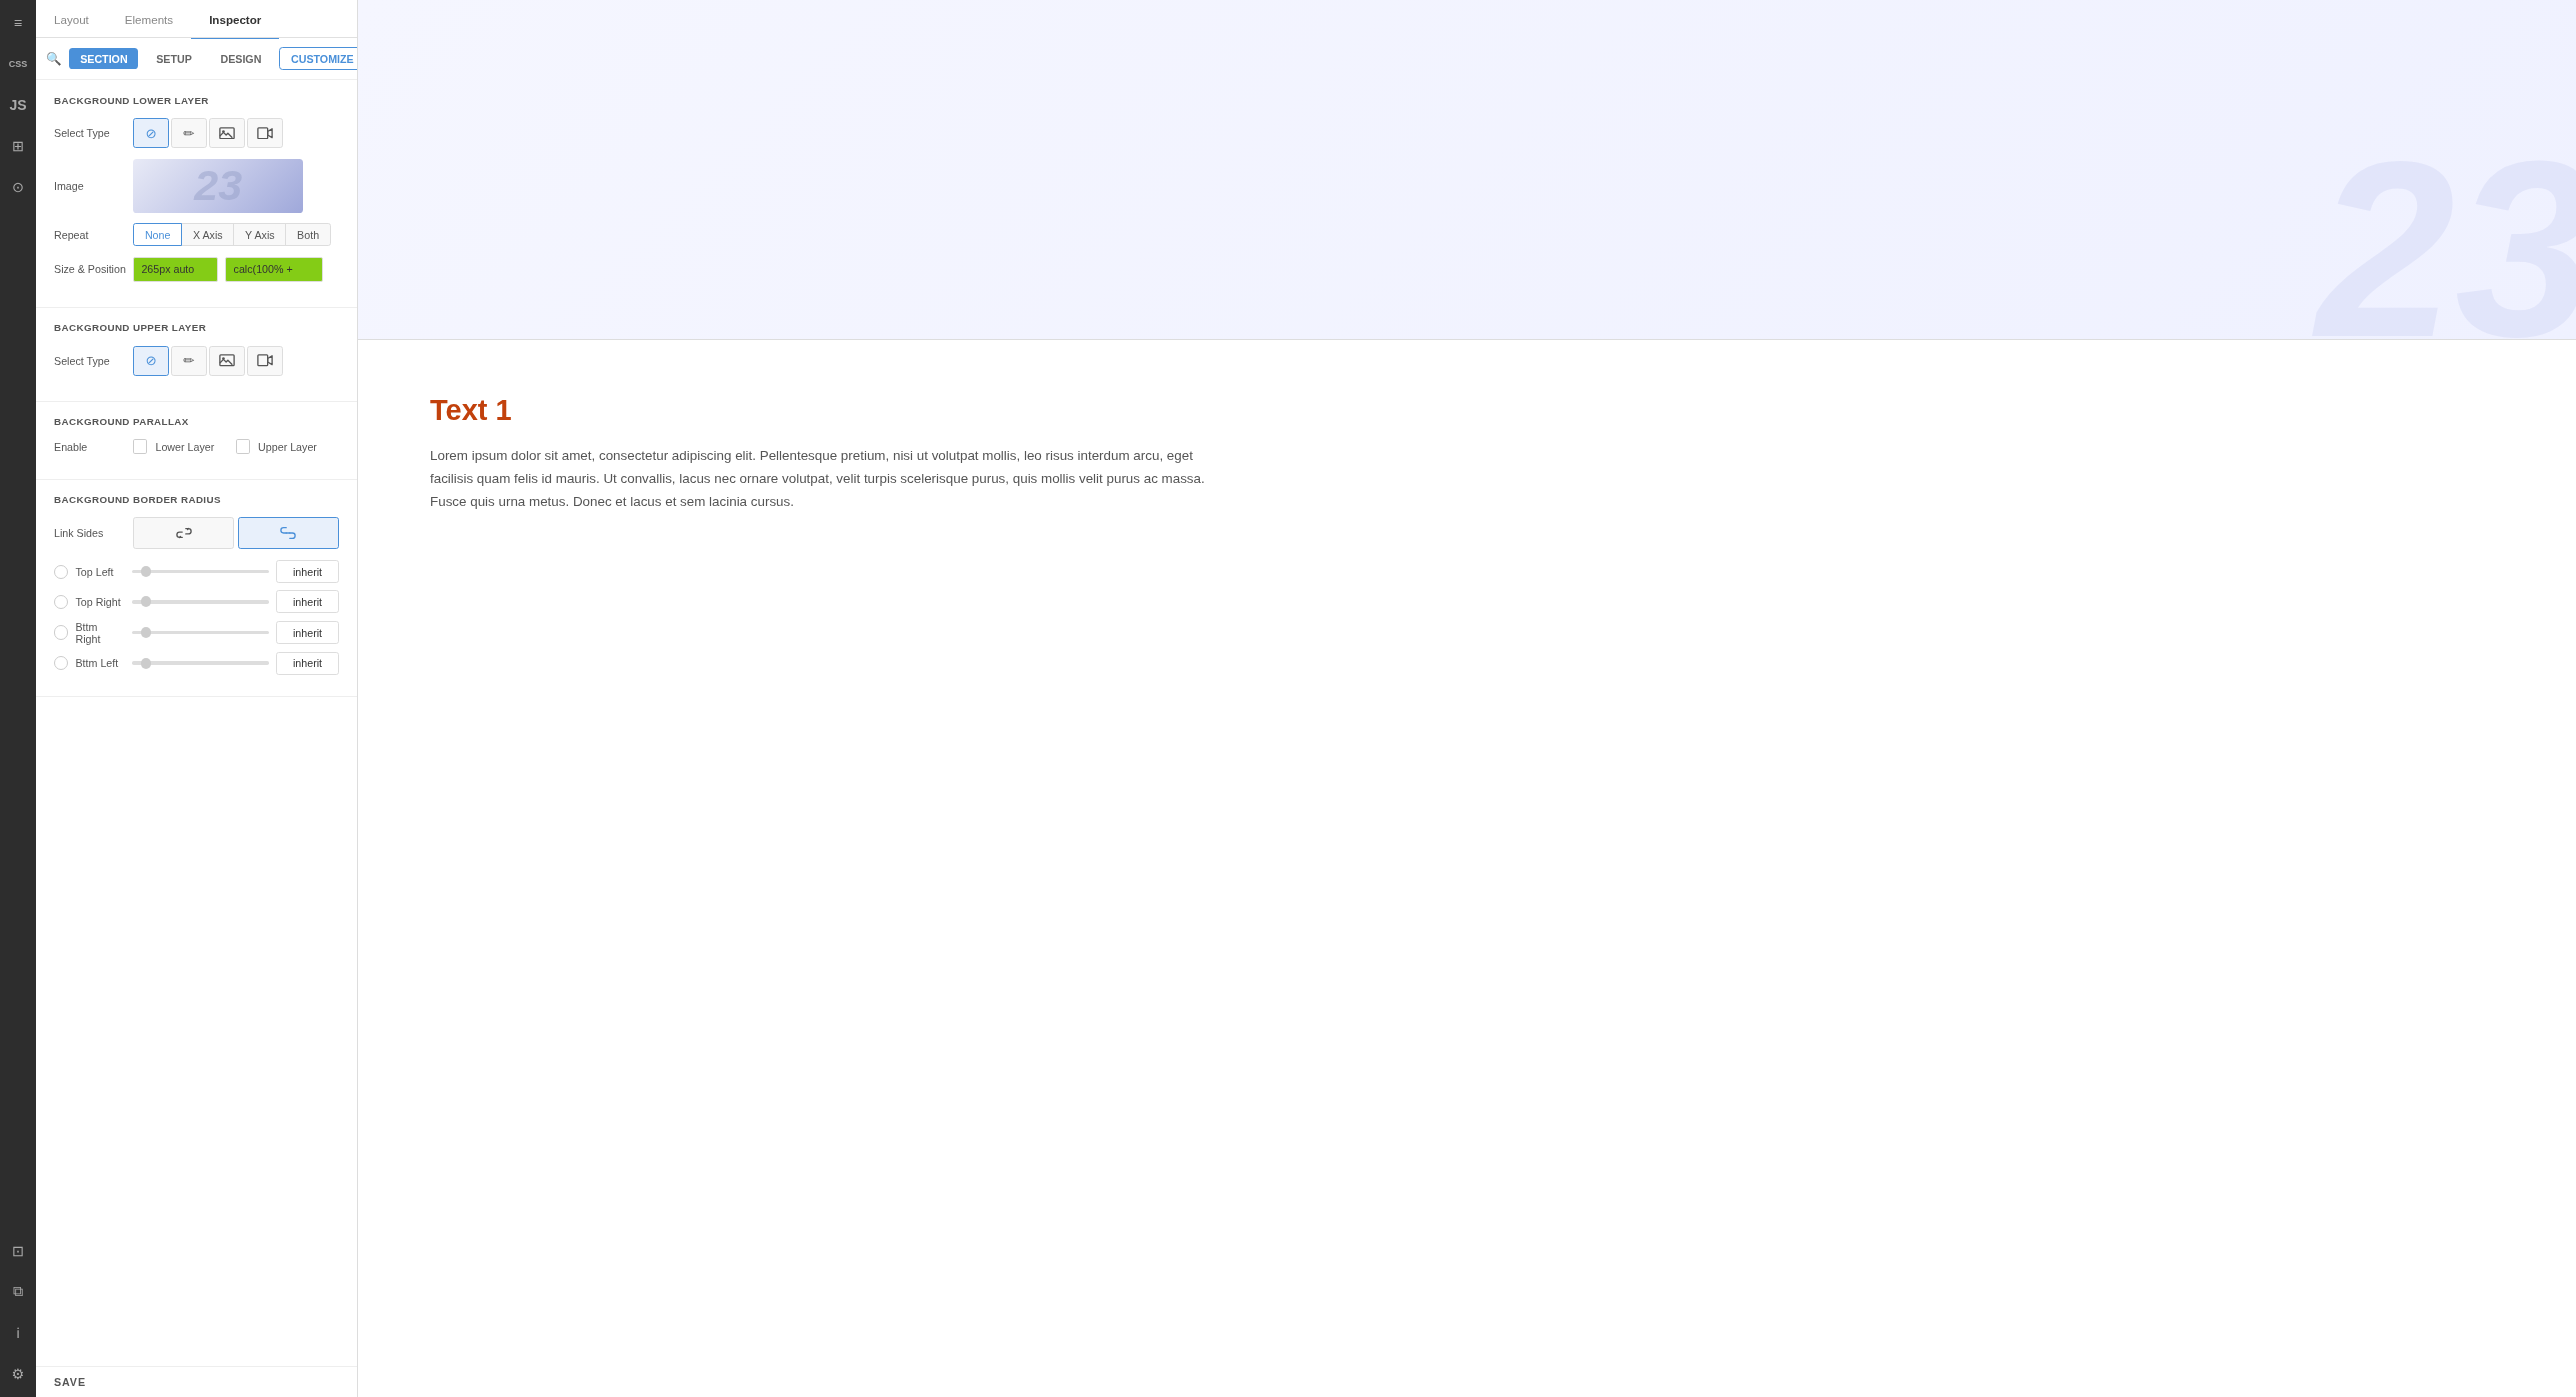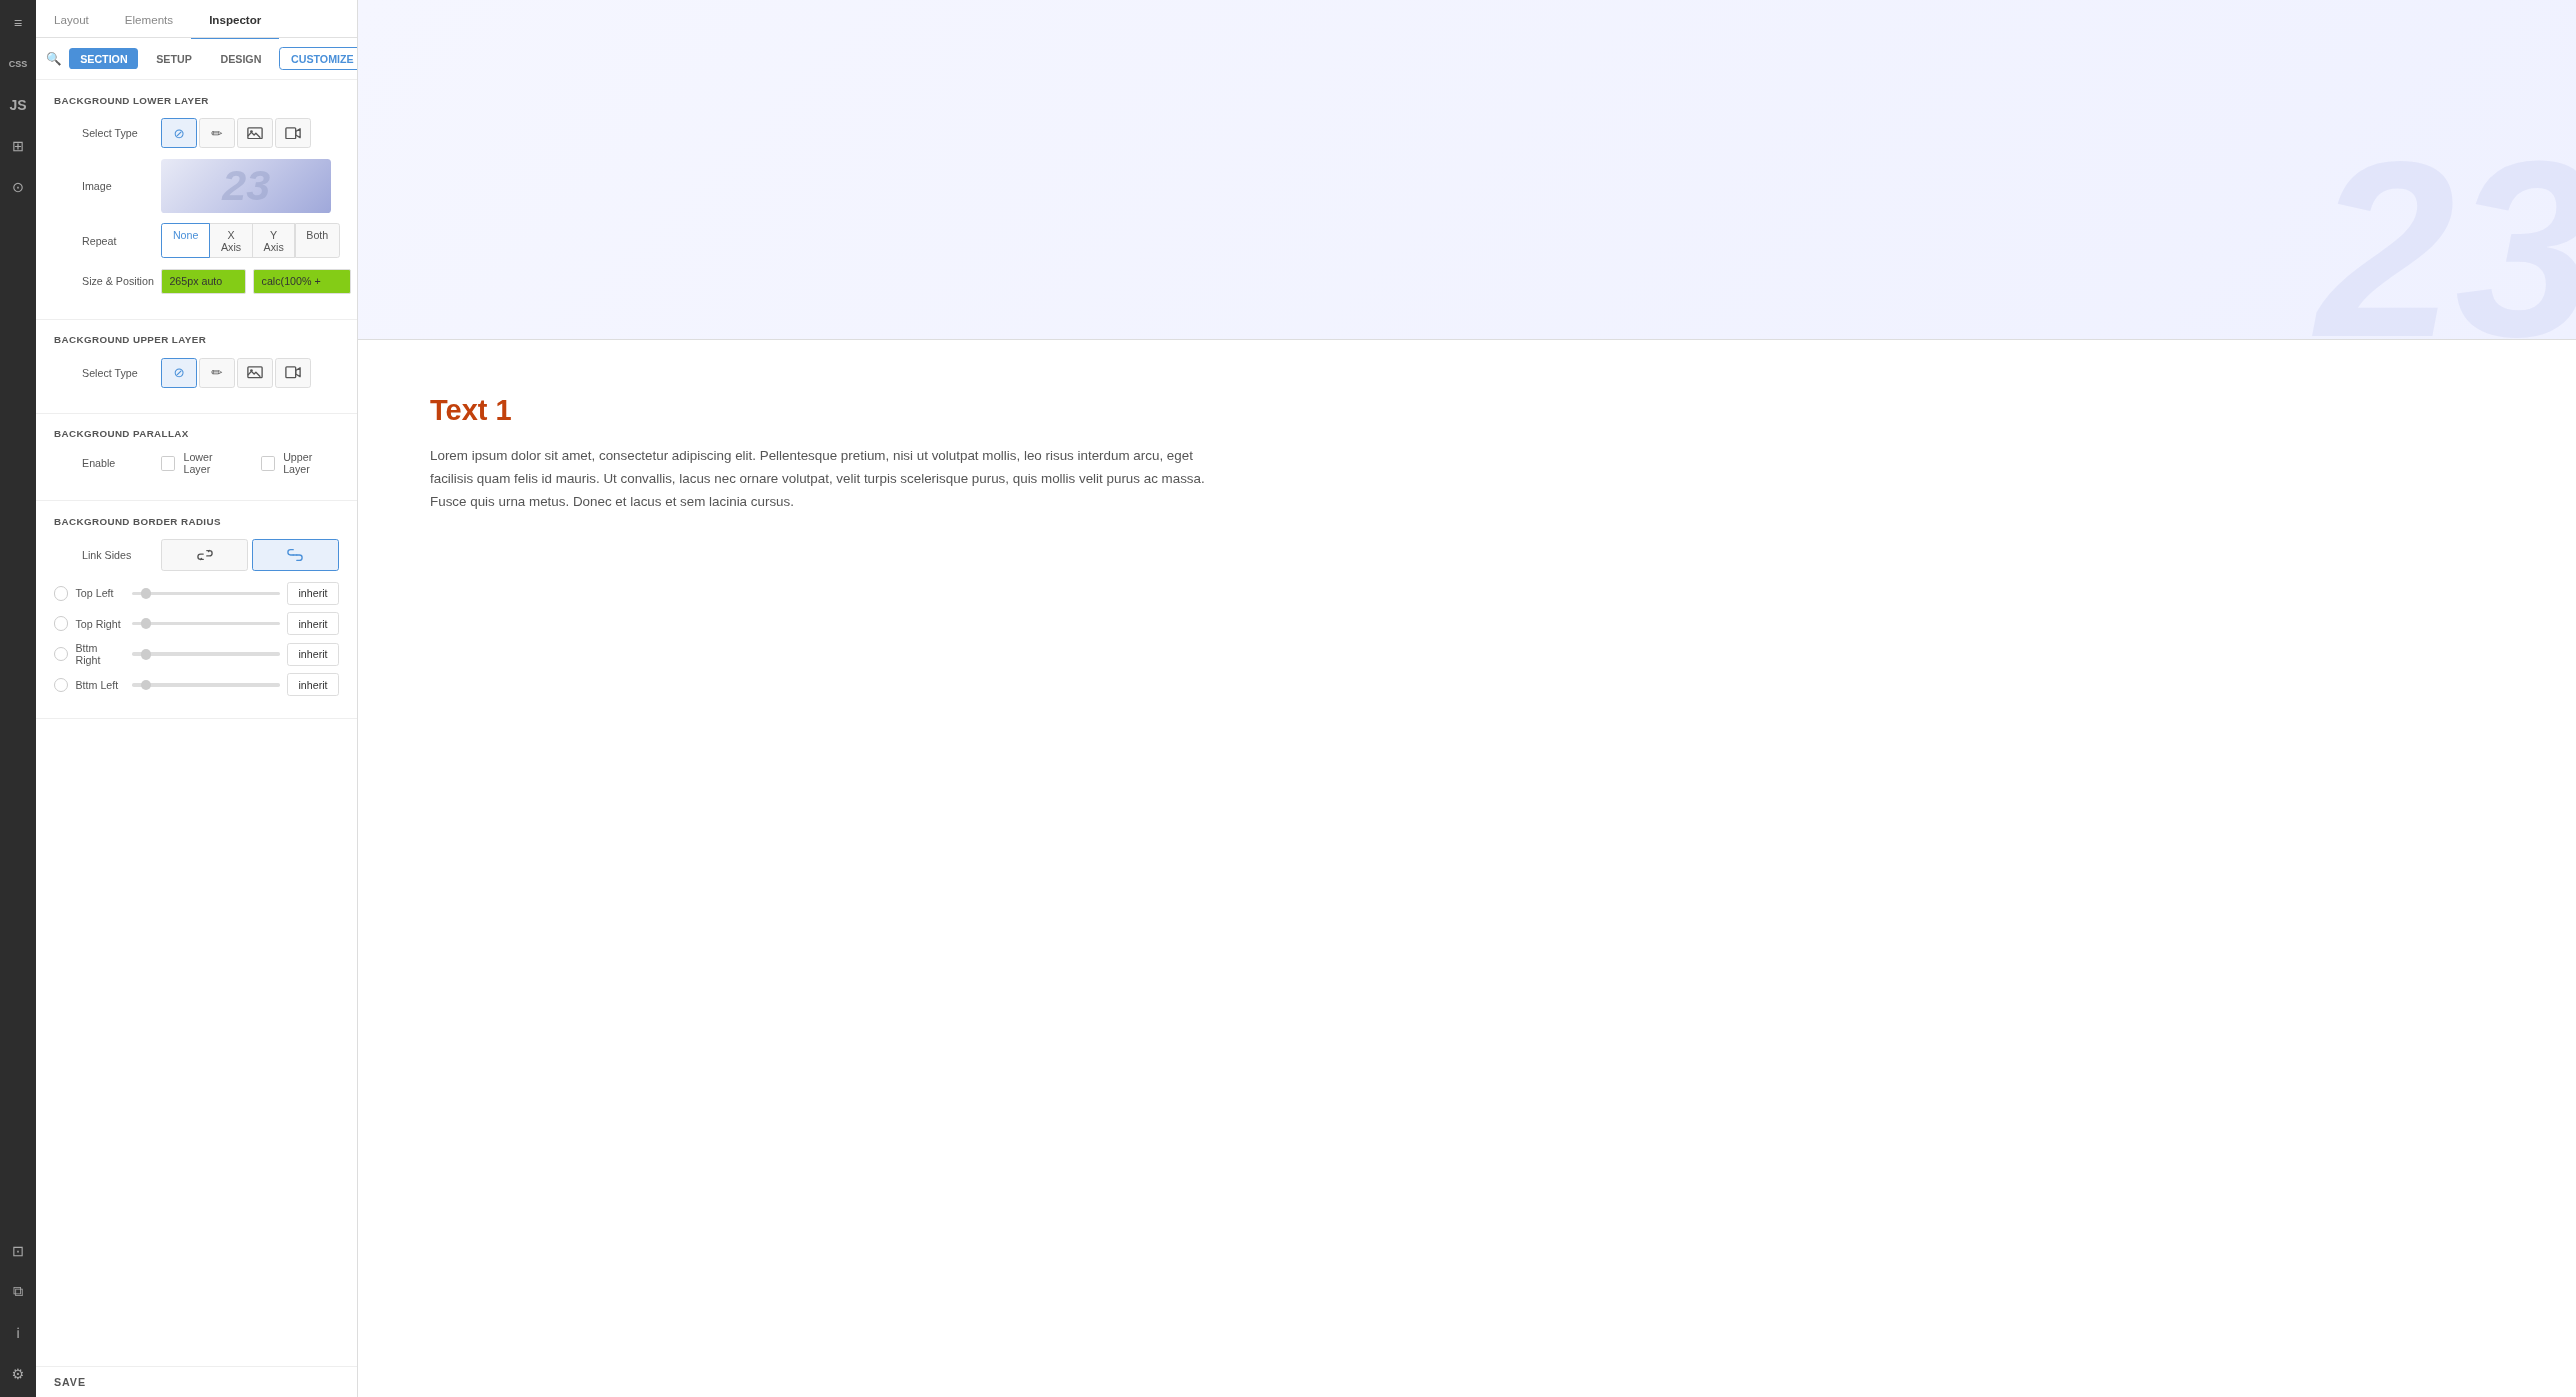--- a/index.html
+++ b/index.html
@@ -111,21 +111,20 @@
       letter-spacing: 0.4px;
       margin-bottom: 12.5px;
       text-transform: uppercase;
     }
 
     .field-row {
       display: flex;
       align-items: center;
       margin-bottom: 10.7px;
       gap: 7.2px;
-      margin-left: 28px;
     }
     .field-label {
       font-size: 10.7px;
       color: #555;
       width: 72px;
       flex-shrink: 0;
     }
 
     
     .type-btns {
@@ -277,21 +276,21 @@
     }
     .radius-slider-thumb {
       width: 10.7px; height: 10.7px;
       border-radius: 50%;
       background: #ccc;
       position: absolute;
       top: -3.6px;
       left: 9px;
     }
     .radius-value {
-      width: 52px;
+      width: 63px;
       border: 0.9px solid #ddd;
       border-radius: 2.7px;
       padding: 4.5px 7.2px;
       font-size: 10.7px;
       text-align: center;
       color: #333;
     }
 
     
     .save-bar {

